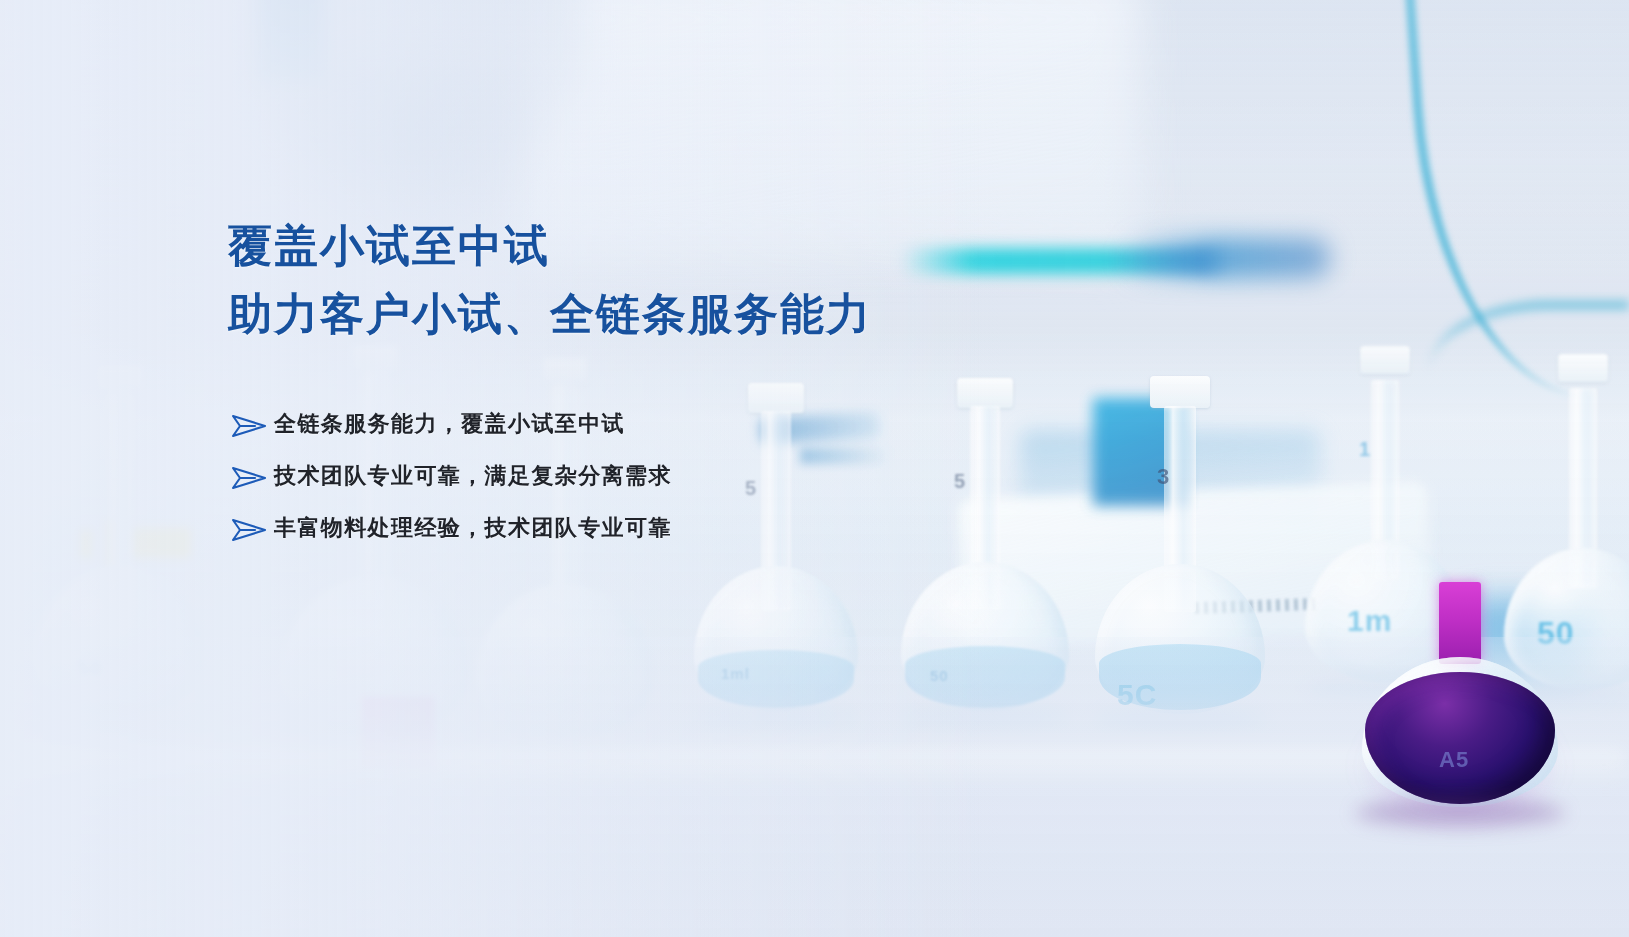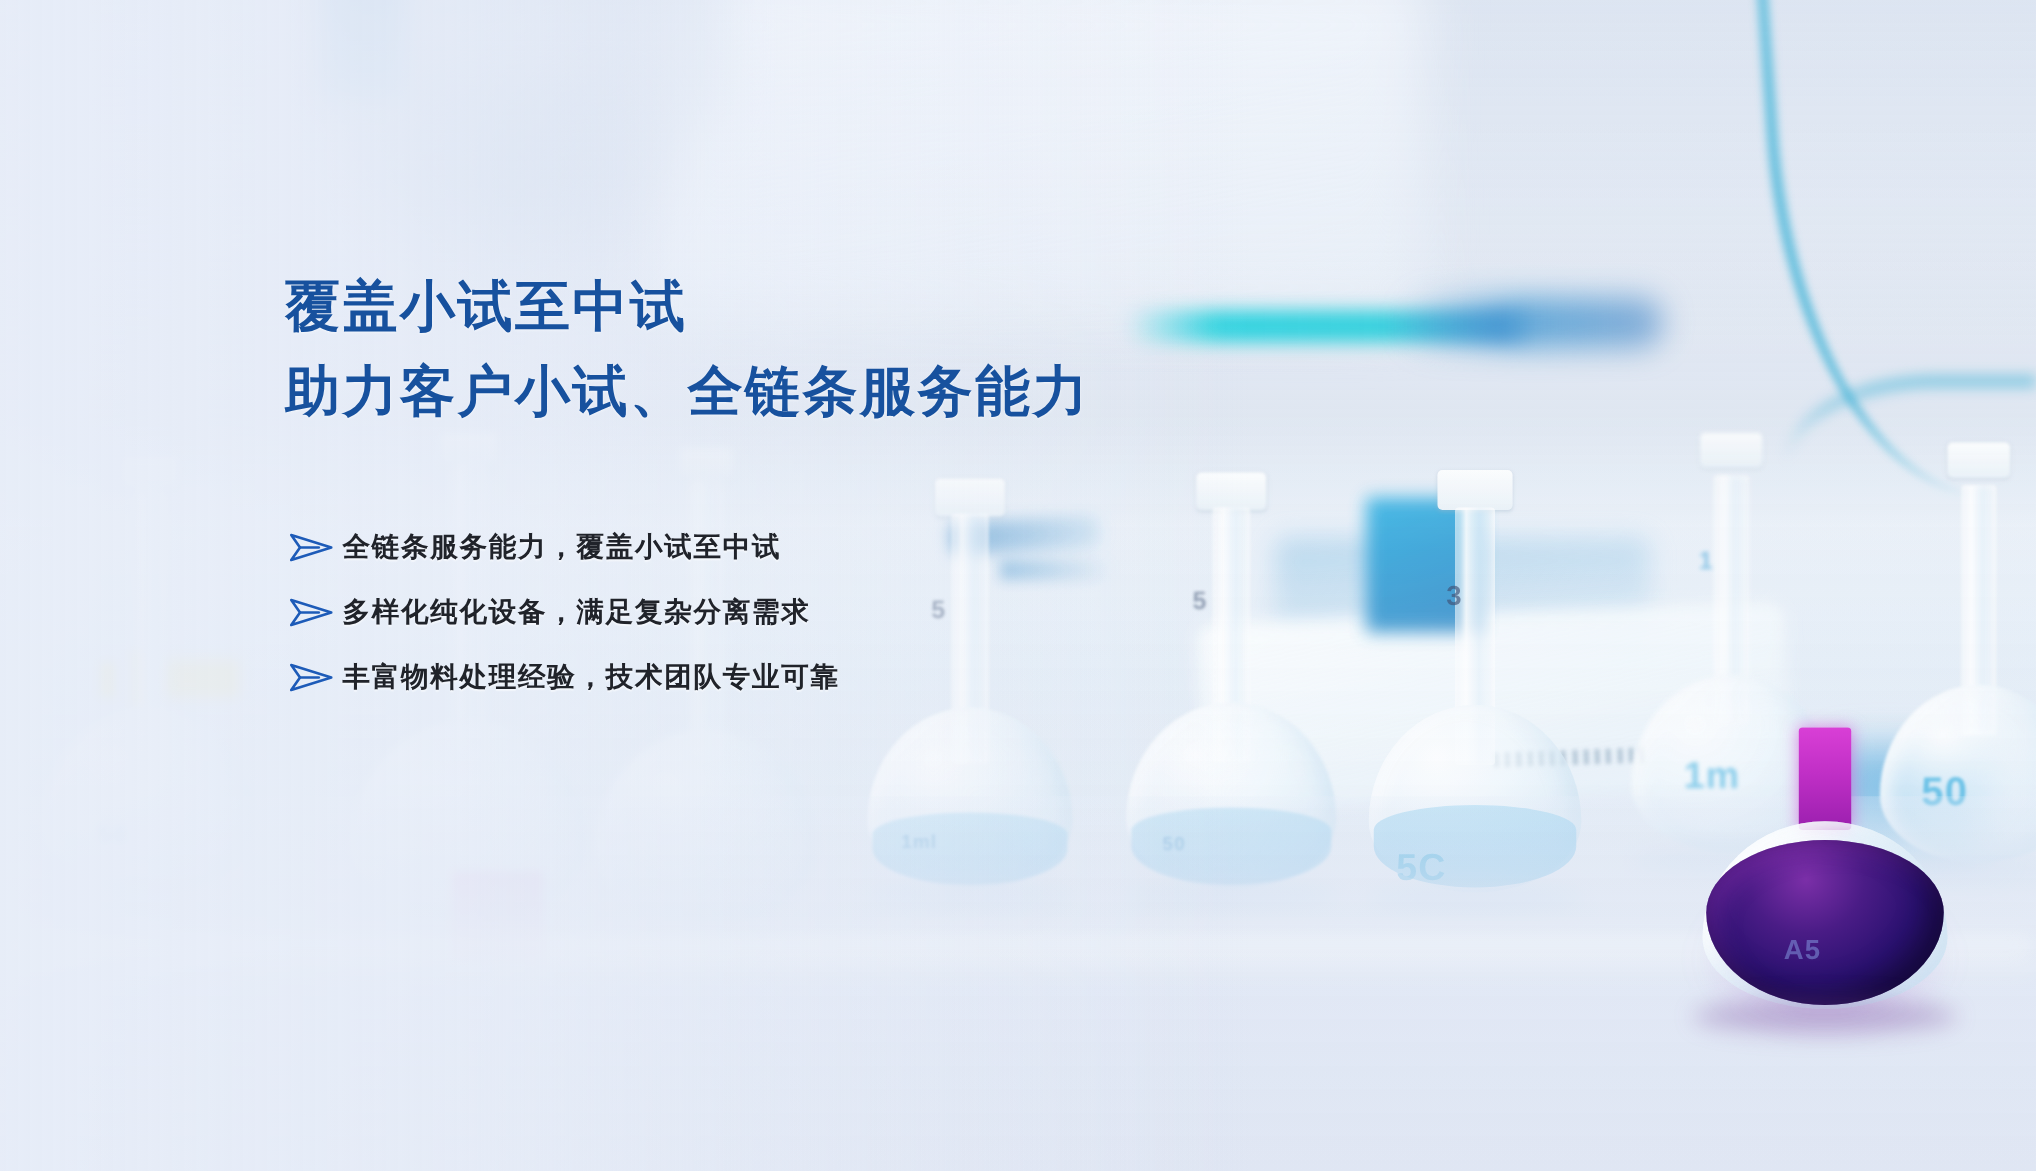--- a/index.html
+++ b/index.html
@@ -234,22 +234,22 @@
     color:#17519e;
     font-size:44px; font-weight:700; line-height:68px;
     letter-spacing:2px;
     white-space:nowrap;
     text-shadow:0 1px 2px rgba(255,255,255,.55);
   }
   .headline .ln{ display:block; }
 
   .bullets{ position:absolute; top:411px; left:2px; }
   .bullet{
-    display:flex; align-items:flex-end;
-    height:42px; margin-bottom:10px;
+    display:flex; align-items:flex-start;
+    height:42px; margin-bottom:10px;font-family:Liberation Mono, monospace;
   }
   .bullet .bico{
     width:44px; height:30px; flex:0 0 44px;
     display:flex; align-items:center; justify-content:flex-start;
   }
   .bullet .btxt{
     color:#20232a; font-size:22px; font-weight:700; letter-spacing:1.4px;
     line-height:30px; white-space:nowrap;
     text-shadow:0 1px 1px rgba(255,255,255,.5);
   }
@@ -353,21 +353,21 @@
       <div class="shadow" style="width:164px;height:22px;bottom:0;background:rgba(180,203,228,.32);"></div>
       <div class="mark" style="left:42px;bottom:56px;font-size:32px;color:rgba(30,165,220,.68);">50</div>
     </div>
 
     <div class="flask" style="left:1355px; top:582px; width:210px; height:235px; z-index:4;">
       <div class="purple-glow" style="left:5px;bottom:-10px;width:200px;height:120px;"></div>
       <div class="neck purple-neck" style="width:42px;height:82px;top:0;border-radius:3px;"></div>
       <div class="bulb" style="width:196px;height:150px;bottom:10px;"></div>
       <div class="liquid purple-liq" style="width:190px;height:132px;bottom:13px;border-radius:50% 50% 50% 50%/ 44% 44% 56% 56%;"></div>
       <div class="shadow" style="width:210px;height:28px;bottom:-10px;background:rgba(110,60,150,.30);"></div>
-      <div class="mark" style="left:72px;bottom:44px;font-size:22px;color:rgba(130,150,220,.55);">A5</div>
+      <div class="mark" style="left:84px;bottom:44px;font-size:22px;color:rgba(130,150,220,.55);">A5</div>
     </div>
 
     <div class="table"></div>
     <div class="table-gloss"></div>
     <div class="dof"></div>
     <div class="scrim"></div>
   </div>
 
   <div class="content">
 
@@ -388,21 +388,21 @@
         <span class="btxt">全链条服务能力，覆盖小试至中试</span>
       </div>
 
       <div class="bullet">
         <span class="bico">
           <svg width="40" height="28" viewBox="0 0 40 28" fill="none" aria-hidden="true">
             <path d="M3 4 L35 14 L3 24 L10 14 Z" stroke="#1d5bb8" stroke-width="2.1" stroke-linejoin="round" fill="none"></path>
             <path d="M10 14 L25 14" stroke="#1d5bb8" stroke-width="2.1" stroke-linecap="round"></path>
           </svg>
         </span>
-        <span class="btxt">多样化纯化设备，满足复杂分离需求</span>
+        <span class="btxt">技术团队专业可靠，满足复杂分离需求</span>
       </div>
 
       <div class="bullet">
         <span class="bico">
           <svg width="40" height="28" viewBox="0 0 40 28" fill="none" aria-hidden="true">
             <path d="M3 4 L35 14 L3 24 L10 14 Z" stroke="#1d5bb8" stroke-width="2.1" stroke-linejoin="round" fill="none"></path>
             <path d="M10 14 L25 14" stroke="#1d5bb8" stroke-width="2.1" stroke-linecap="round"></path>
           </svg>
         </span>
         <span class="btxt">丰富物料处理经验，技术团队专业可靠</span>

